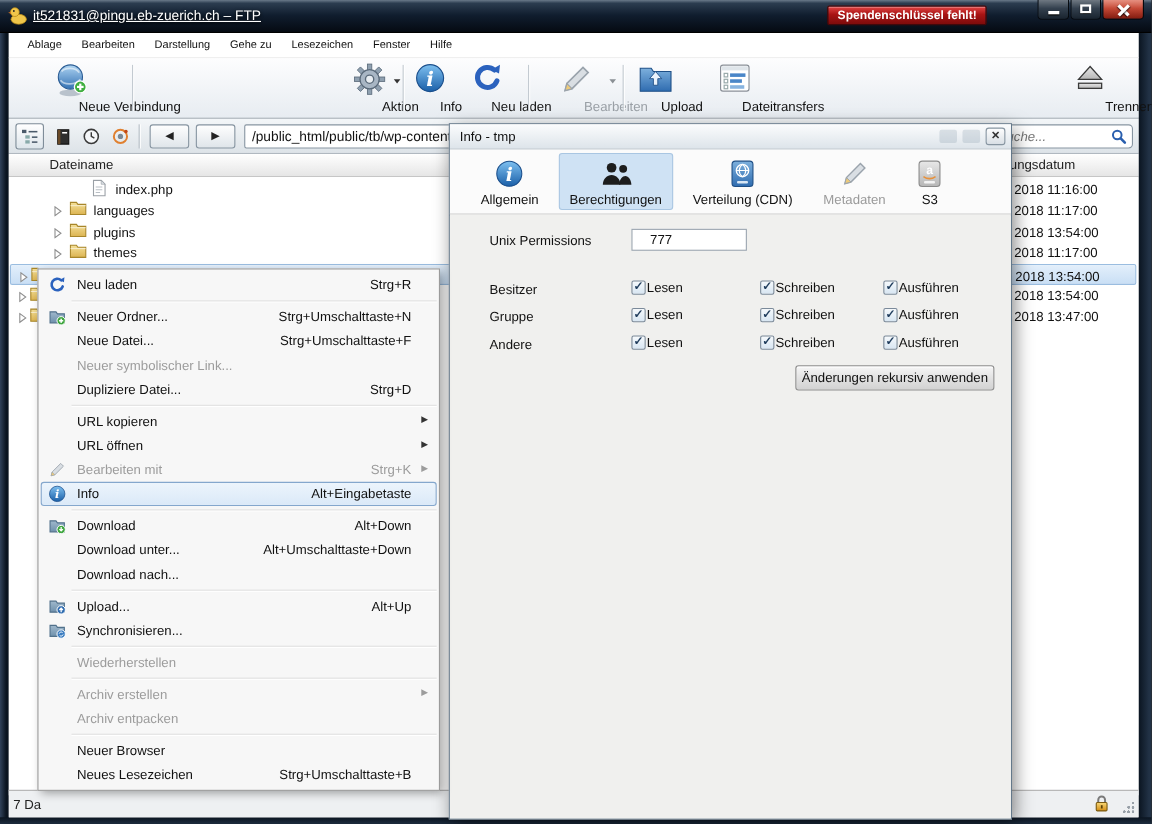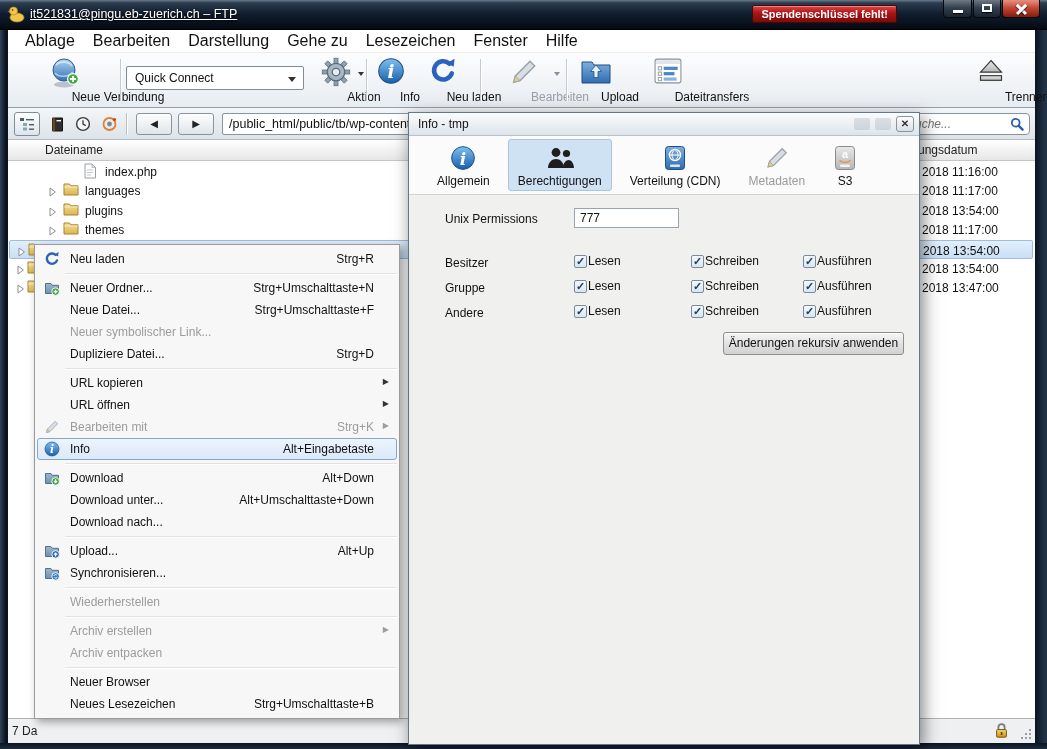--- a/index.html
+++ b/index.html
@@ -27,21 +27,21 @@
   .duck{position:absolute;left:7px;top:5px;}
   .frame-l{position:absolute;left:0;top:30px;width:8px;height:719px;background:linear-gradient(90deg,#31425a,#0a1420 70%);}
   .frame-r{position:absolute;left:1035px;top:30px;width:12px;height:719px;background:linear-gradient(90deg,#0a1420,#223246 80%);}
   .frame-b{position:absolute;left:0;top:743px;width:1047px;height:6px;background:linear-gradient(#0a1420,#1d2c3e);}
 
   .win{position:absolute;left:8px;top:30px;width:1027px;height:713px;background:#fff;}
 
   
   .menubar{position:absolute;left:0;top:0;width:100%;height:23px;background:#fff;
     display:flex;align-items:center;padding-left:8px;border-bottom:1px solid #ececec;}
-  .mb-item{font-size:16px;color:#111;padding:19px 9px;cursor:default;}
+  .mb-item{font-size:10px;color:#111;padding:19px 9px;cursor:default;}
 
   
   .toolbar{position:absolute;left:0;top:23px;width:100%;height:55px;
     background:linear-gradient(#fdfdfe,#e7ecf1);border-bottom:1px solid #96a0aa;}
   .tb-item{position:absolute;top:1px;height:52px;text-align:center;}
   .tb-ic{position:absolute;top:3px;left:50%;transform:translateX(-50%);}
   .tb-label{position:absolute;bottom:2px;width:100%;font-size:12px;color:#111;white-space:nowrap;}
   .tb-item.disabled .tb-label{color:#9aa0a6;}
   .tb-sep{position:absolute;top:6px;width:1px;height:42px;background:#c3cad1;box-shadow:1px 0 0 #fff;}
   .combo{position:absolute;left:118px;top:13px;width:178px;height:24px;background:#fff;
@@ -120,21 +120,21 @@
     border-bottom:1px solid #d2d2d2;display:flex;align-items:center;padding-left:18px;}
   .tab{display:flex;flex-direction:column;align-items:center;padding:4px 9px 2px;margin-right:8px;
     border:1px solid transparent;border-radius:3px;}
   .tab.sel{background:#cfe2f4;border-color:#a9c6e2;}
   .ticon{height:28px;display:flex;align-items:center;justify-content:center;}
   .tlabel{font-size:12px;color:#111;margin-top:2px;white-space:nowrap;}
   .tab.disabled .tlabel{color:#9a9a9a;}
   .dlg-body{position:absolute;left:0;top:83px;width:100%;bottom:0;background:#f0f0ee;}
   .fld-label{position:absolute;font-size:12px;color:#111;white-space:nowrap;}
   .txt-input{position:absolute;left:165px;top:12px;width:105px;height:20px;border:1px solid #9aa4ae;
-    background:#fff;font-family:"Liberation Sans",sans-serif;font-size:12px;padding:0 5px;color:#111;}
+    background:#fff;font-family:"Liberation Sans",sans-serif;font-size:12px;padding:0 16px;color:#111;}
   .chk{position:absolute;display:flex;align-items:center;}
   .chkbox{width:13px;height:13px;border:1px solid #7b8a9a;border-radius:2px;
     background:linear-gradient(#f5f9fc,#d8e6f2);display:flex;align-items:center;justify-content:center;}
   .tick{font-size:11px;font-weight:bold;color:#1f3c5c;line-height:10px;margin-top:-1px;}
   .chk-label{font-size:12px;color:#111;margin-left:1px;}
   .btn{position:absolute;left:314px;top:136px;width:181px;height:23px;border:1px solid #8e8e8e;border-radius:3px;
     background:linear-gradient(#f6f6f6,#e3e3e3 48%,#d2d2d2);font-size:12px;color:#111;text-align:center;line-height:21px;
     box-shadow:inset 0 1px 0 #fff;}
 </style>
 </head>
@@ -223,24 +223,20 @@
               <circle cx="16" cy="13" r="11" fill="url(#gGlobe)" stroke="#2a5c94"></circle>
               <path d="M8 8c3-4 13-4 16 1M7 16c4 5 14 4 18-1" stroke="rgba(255,255,255,.55)" fill="none" stroke-width="1.6"></path>
               <circle cx="25" cy="22" r="5.4" fill="#3fae3f" stroke="#fff" stroke-width="1.2"></circle>
               <rect x="24" y="19" width="2" height="6" fill="#fff"></rect>
               <rect x="22" y="21" width="6" height="2" fill="#fff"></rect>
             </svg>
         </span>
         <span class="tb-label">Neue Verbindung</span>
       </div>
       <div class="tb-sep" style="left:112px"></div>
-      <div class="combo">
-        <span>Quick Connect</span>
-        <span class="caret"></span>
-      </div>
       <div class="tb-item" style="left:300px;width:56px;">
         <span class="tb-ic">
           <svg width="30" height="30" viewBox="0 0 24 24">
               <g fill="#8fa0b0" stroke="#5a6a7a" stroke-width=".6">
                 <rect x="10.4" y="1" width="3.2" height="4.4"></rect>
                 <rect x="10.4" y="18.6" width="3.2" height="4.4"></rect>
                 <rect x="1" y="10.4" width="4.4" height="3.2"></rect>
                 <rect x="18.6" y="10.4" width="4.4" height="3.2"></rect>
                 <rect x="10.4" y="1" width="3.2" height="4.4" transform="rotate(45 12 12)"></rect>
                 <rect x="10.4" y="18.6" width="3.2" height="4.4" transform="rotate(45 12 12)"></rect>

